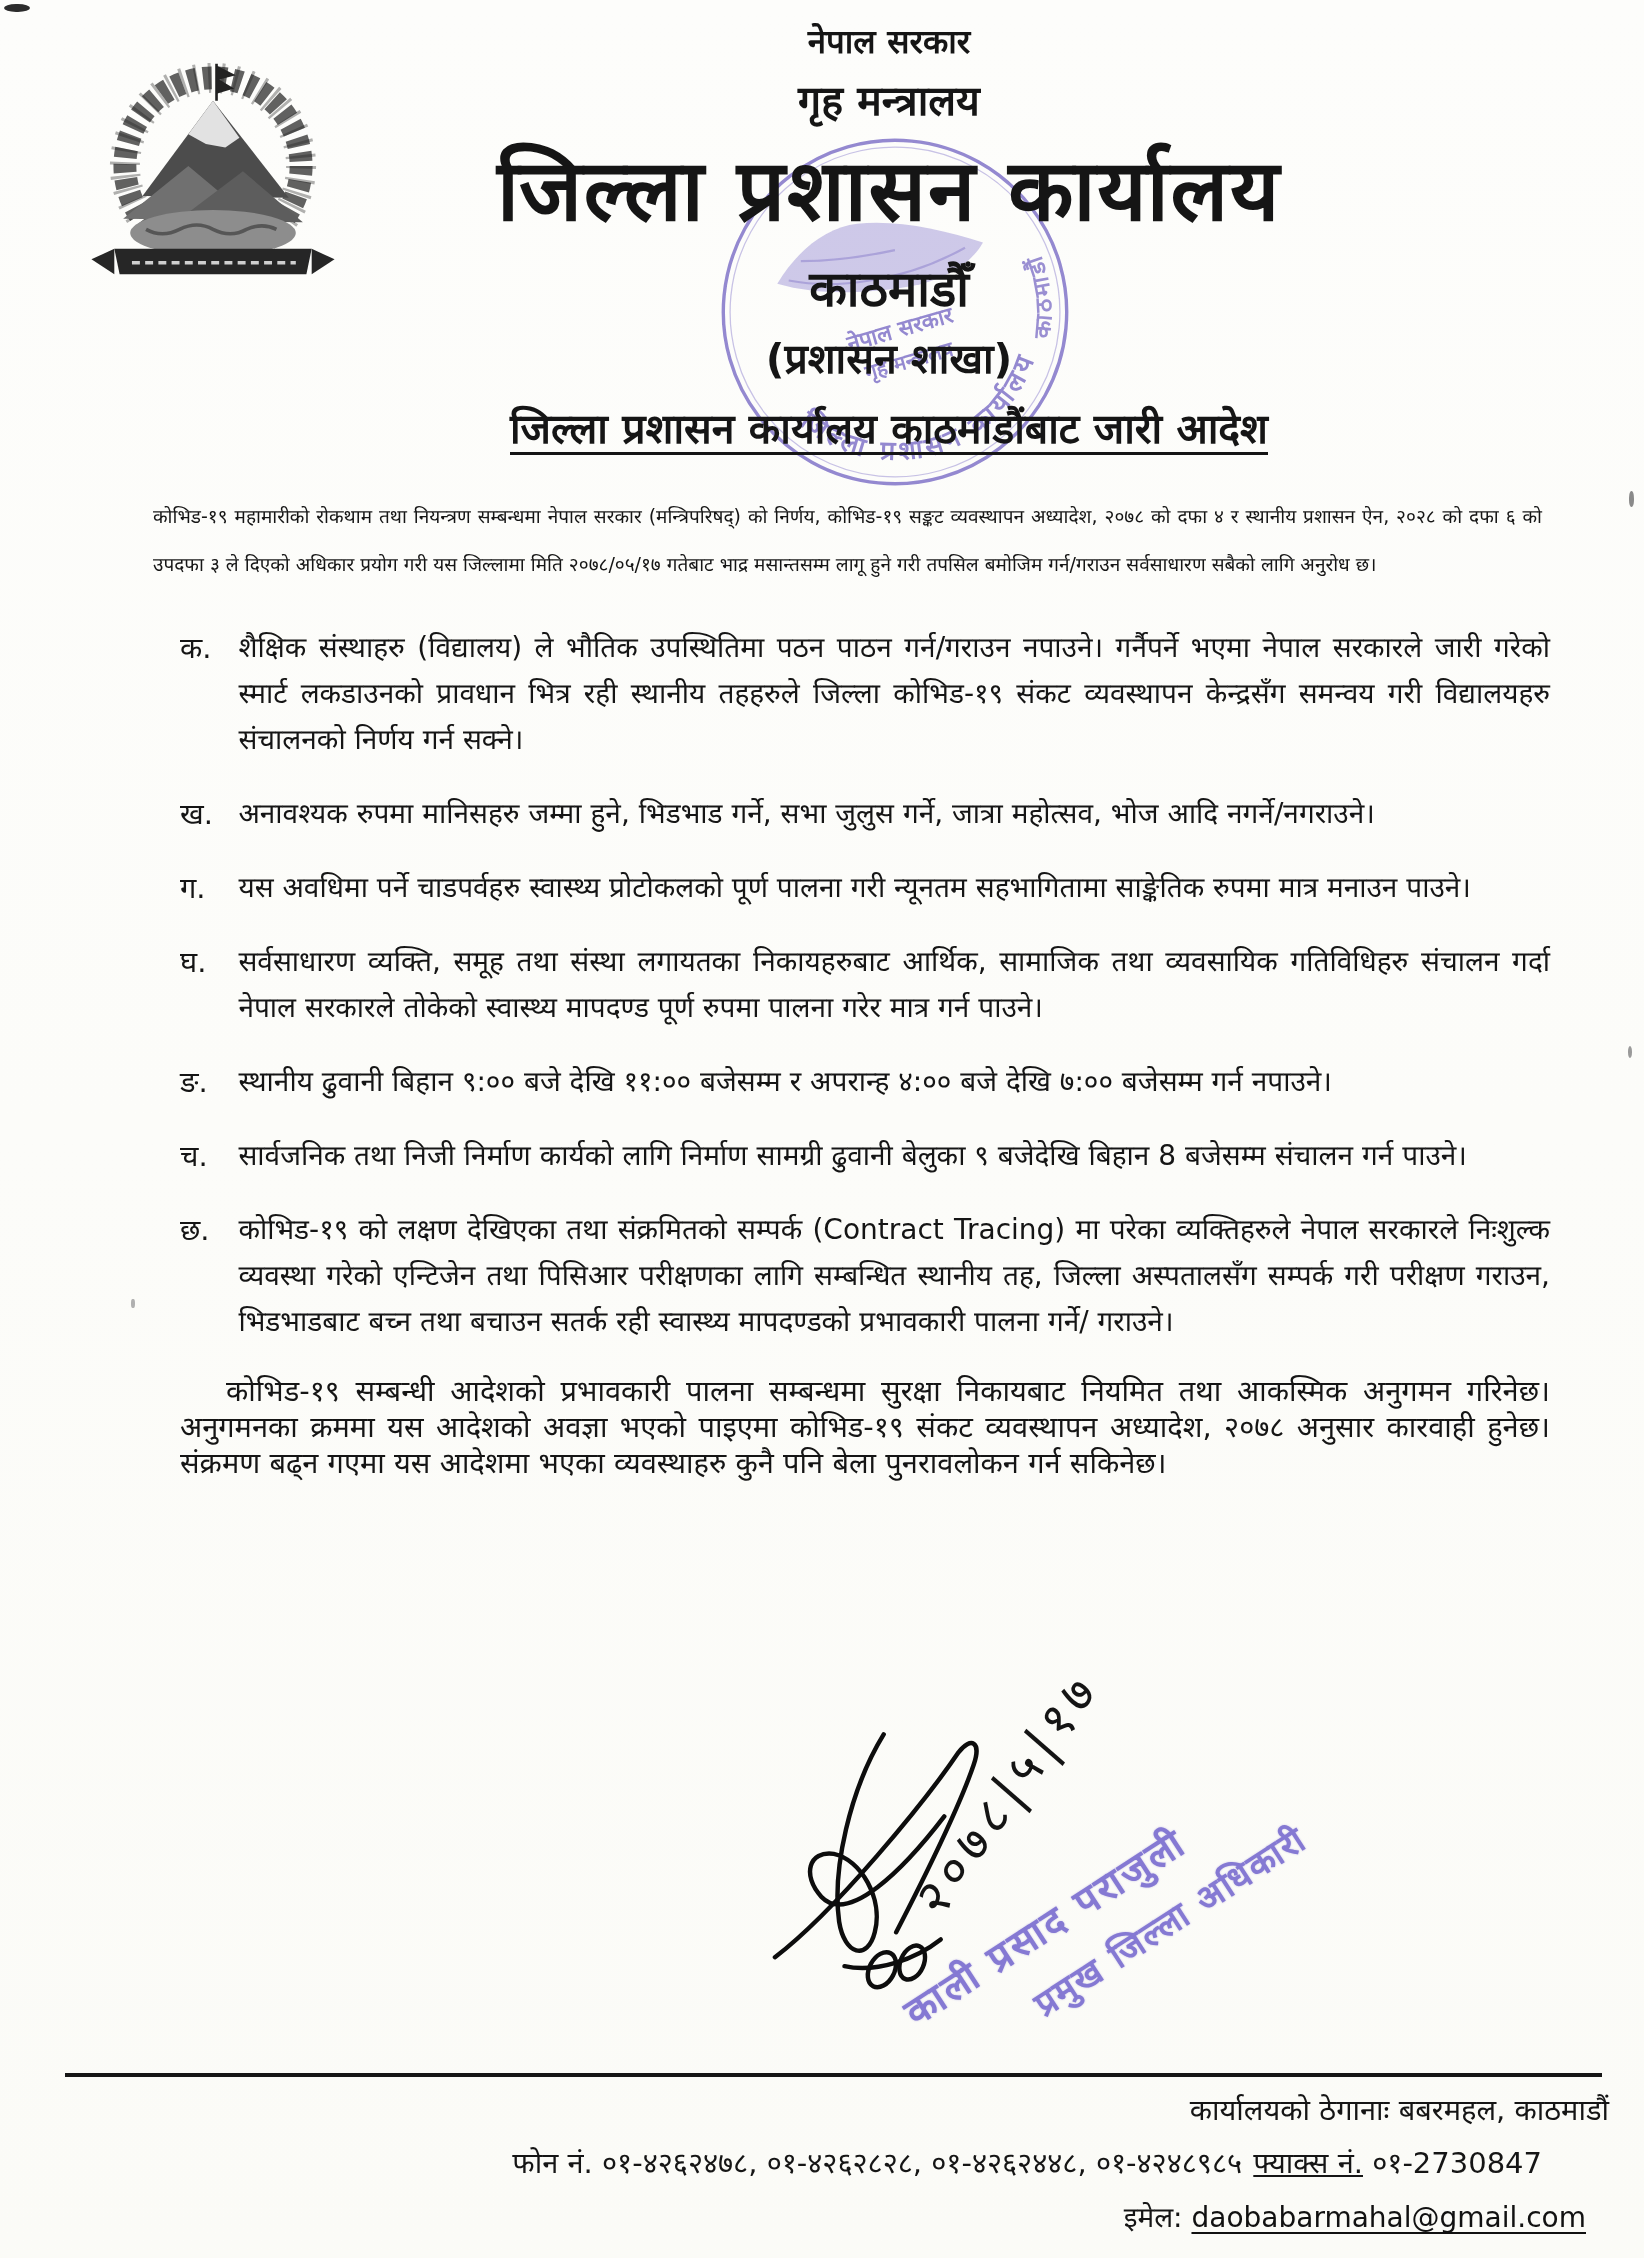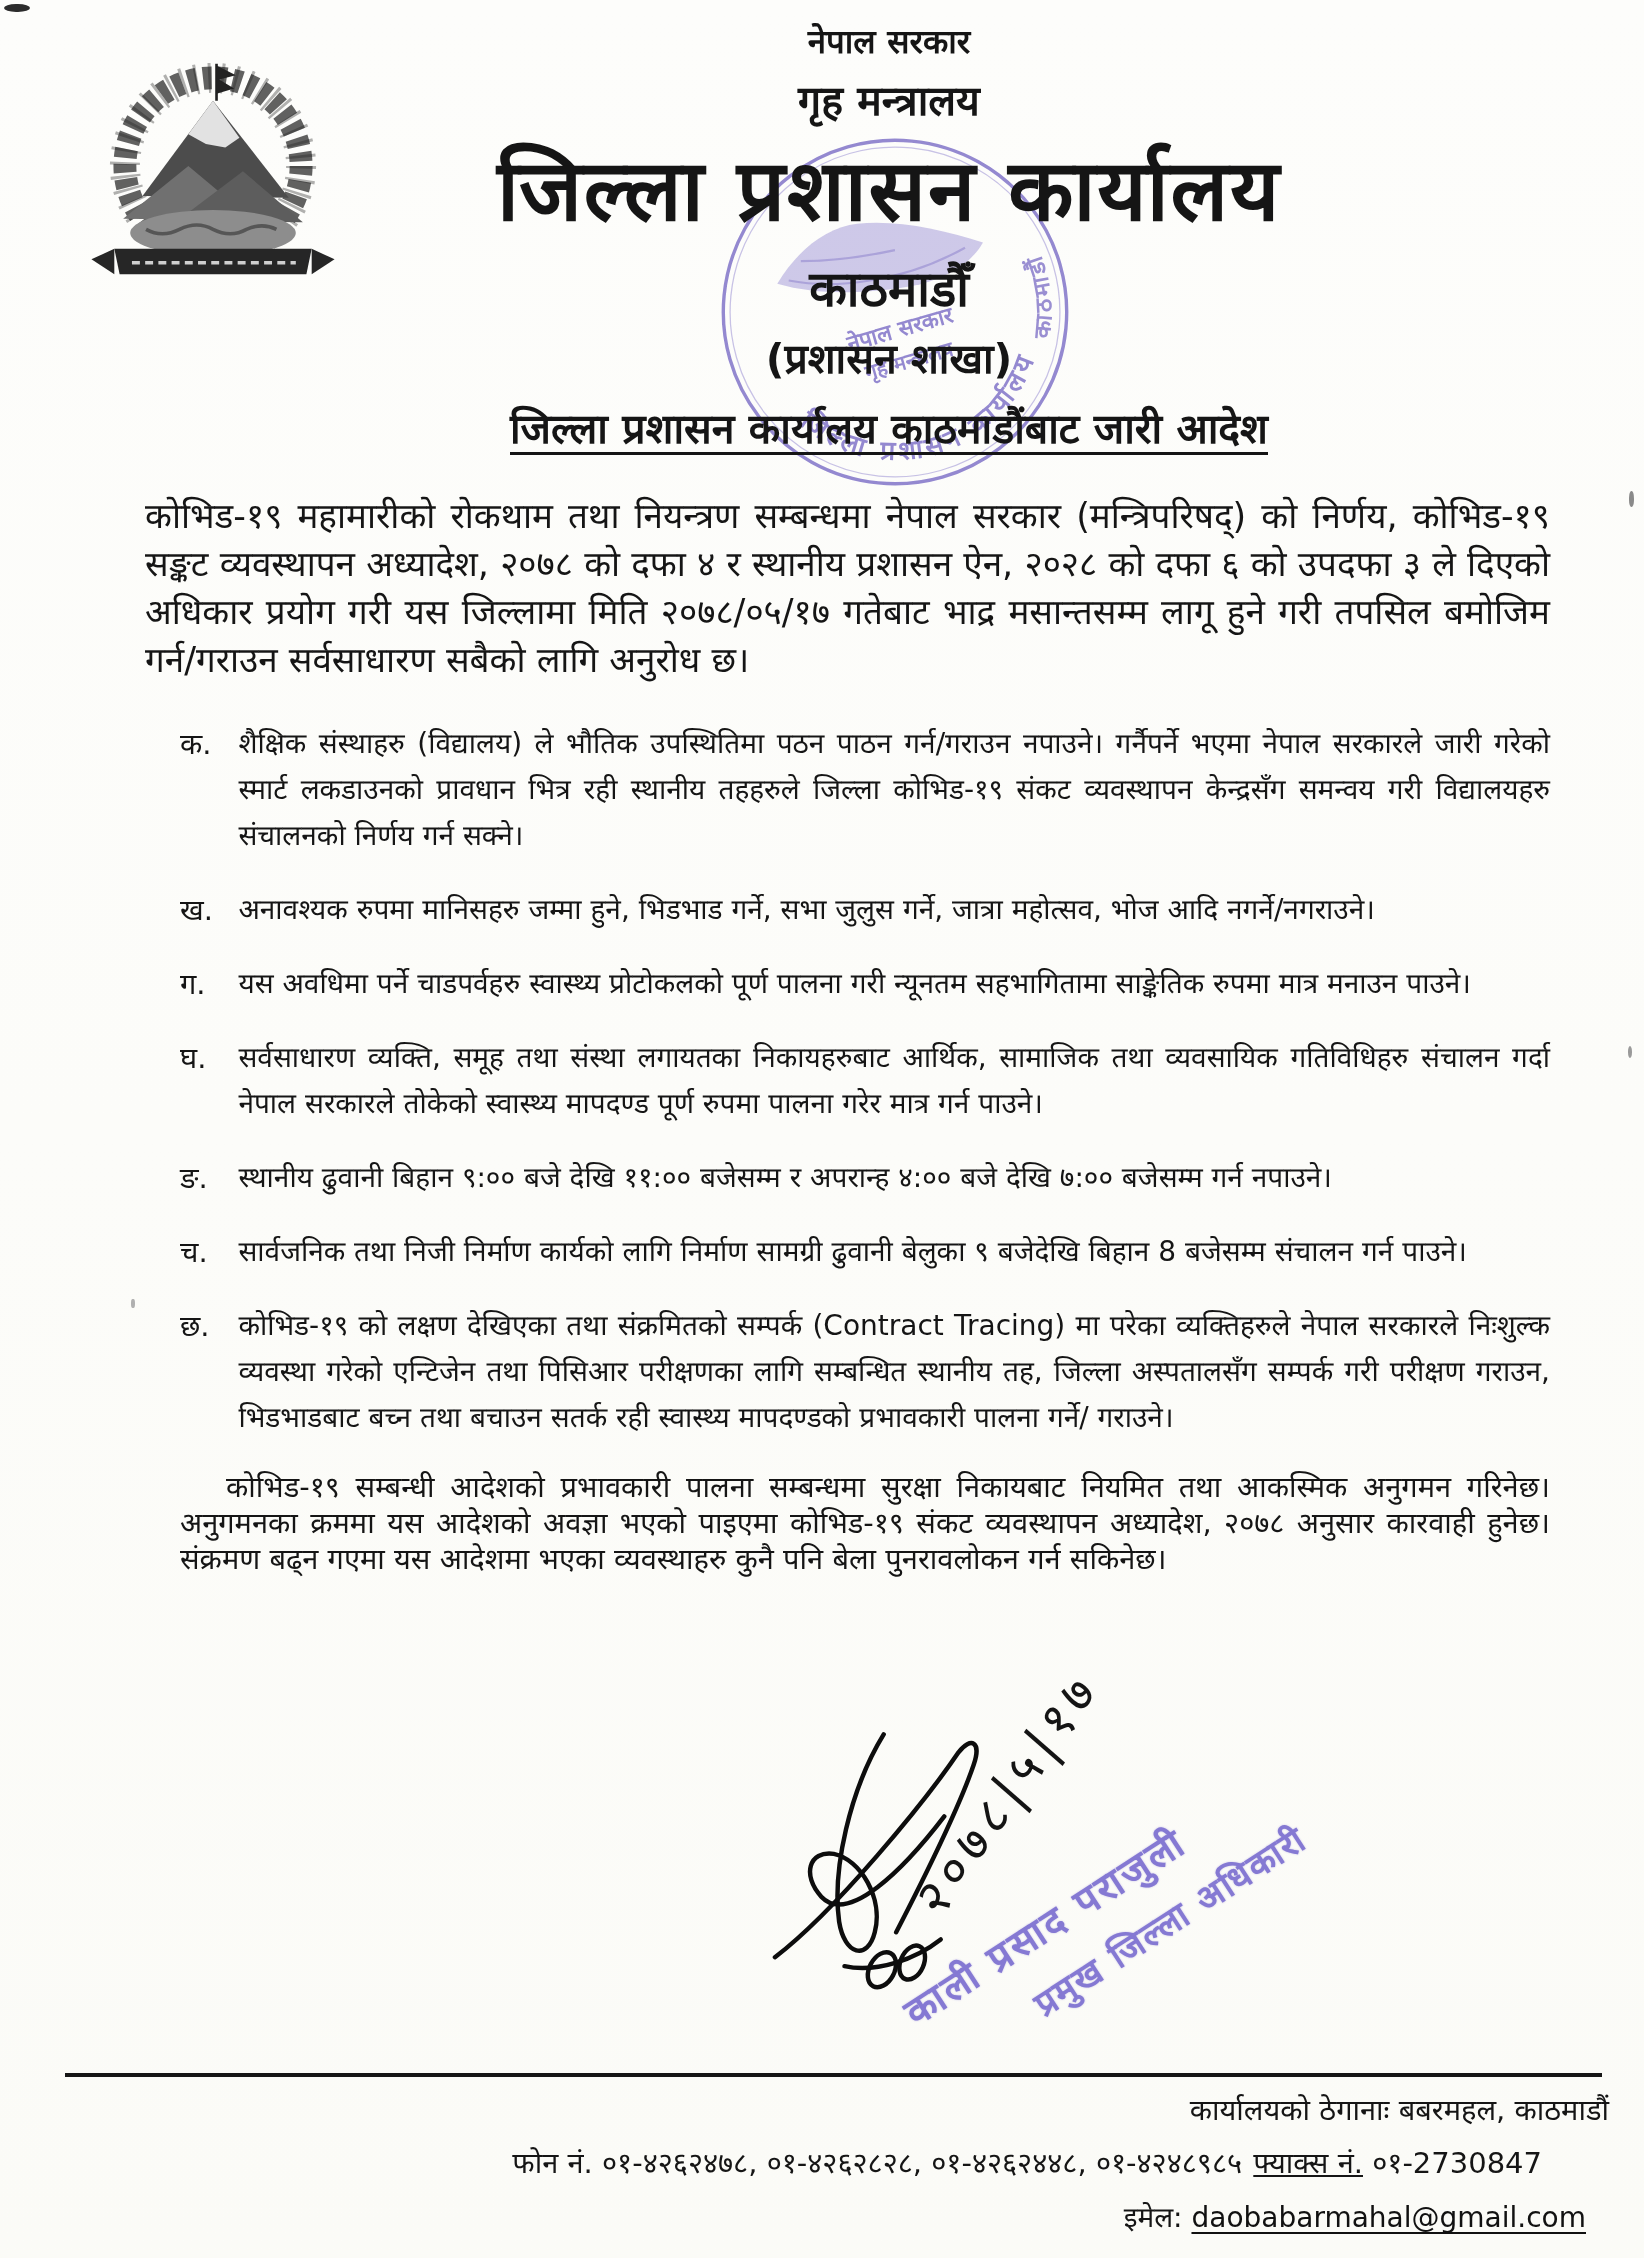--- a/index.html
+++ b/index.html
@@ -35,21 +35,21 @@
   .h-off{font-size:85px;font-weight:700;margin-top:1.8px;letter-spacing:1.8px;}
   .h-dist{font-size:49px;font-weight:700;margin-top:8.8px;}
   .h-branch{font-size:41px;font-weight:700;margin-top:8.8px;}
   .h-title{
     display:inline-block;font-size:41px;font-weight:700;margin-top:14px;
     text-decoration:underline;text-decoration-thickness:2.6px;text-underline-offset:8.8px;
   }
 
   
   main{position:relative;z-index:2;margin:37px 94px 0 145px;}
-  .intro{margin:0;font-size:35px;line-height:48px;text-align:justify;font-weight:500;}
+  .intro{margin:8px;font-size:19px;line-height:48px;text-align:justify;font-weight:500;}
   .orders{list-style:none;margin:37px 0 0 35px;padding:0;}
   .order-item{display:flex;gap:12.4px;margin-bottom:28px;}
   .oi-label{flex:0 0 46px;font-size:29px;line-height:46px;font-weight:500;}
   .oi-text{flex:1;font-size:28px;line-height:46px;text-align:justify;font-weight:500;}
   .closing{margin:26.5px 0 0 35px;font-size:29px;line-height:36px;text-align:justify;text-indent:46px;font-weight:500;}
 
   
   .signature{position:absolute;left:750px;top:1727px;width:441px;height:388px;z-index:3;}
   .sig{position:absolute;left:0;top:0;width:303px;height:268px;}
   .sig-date{

